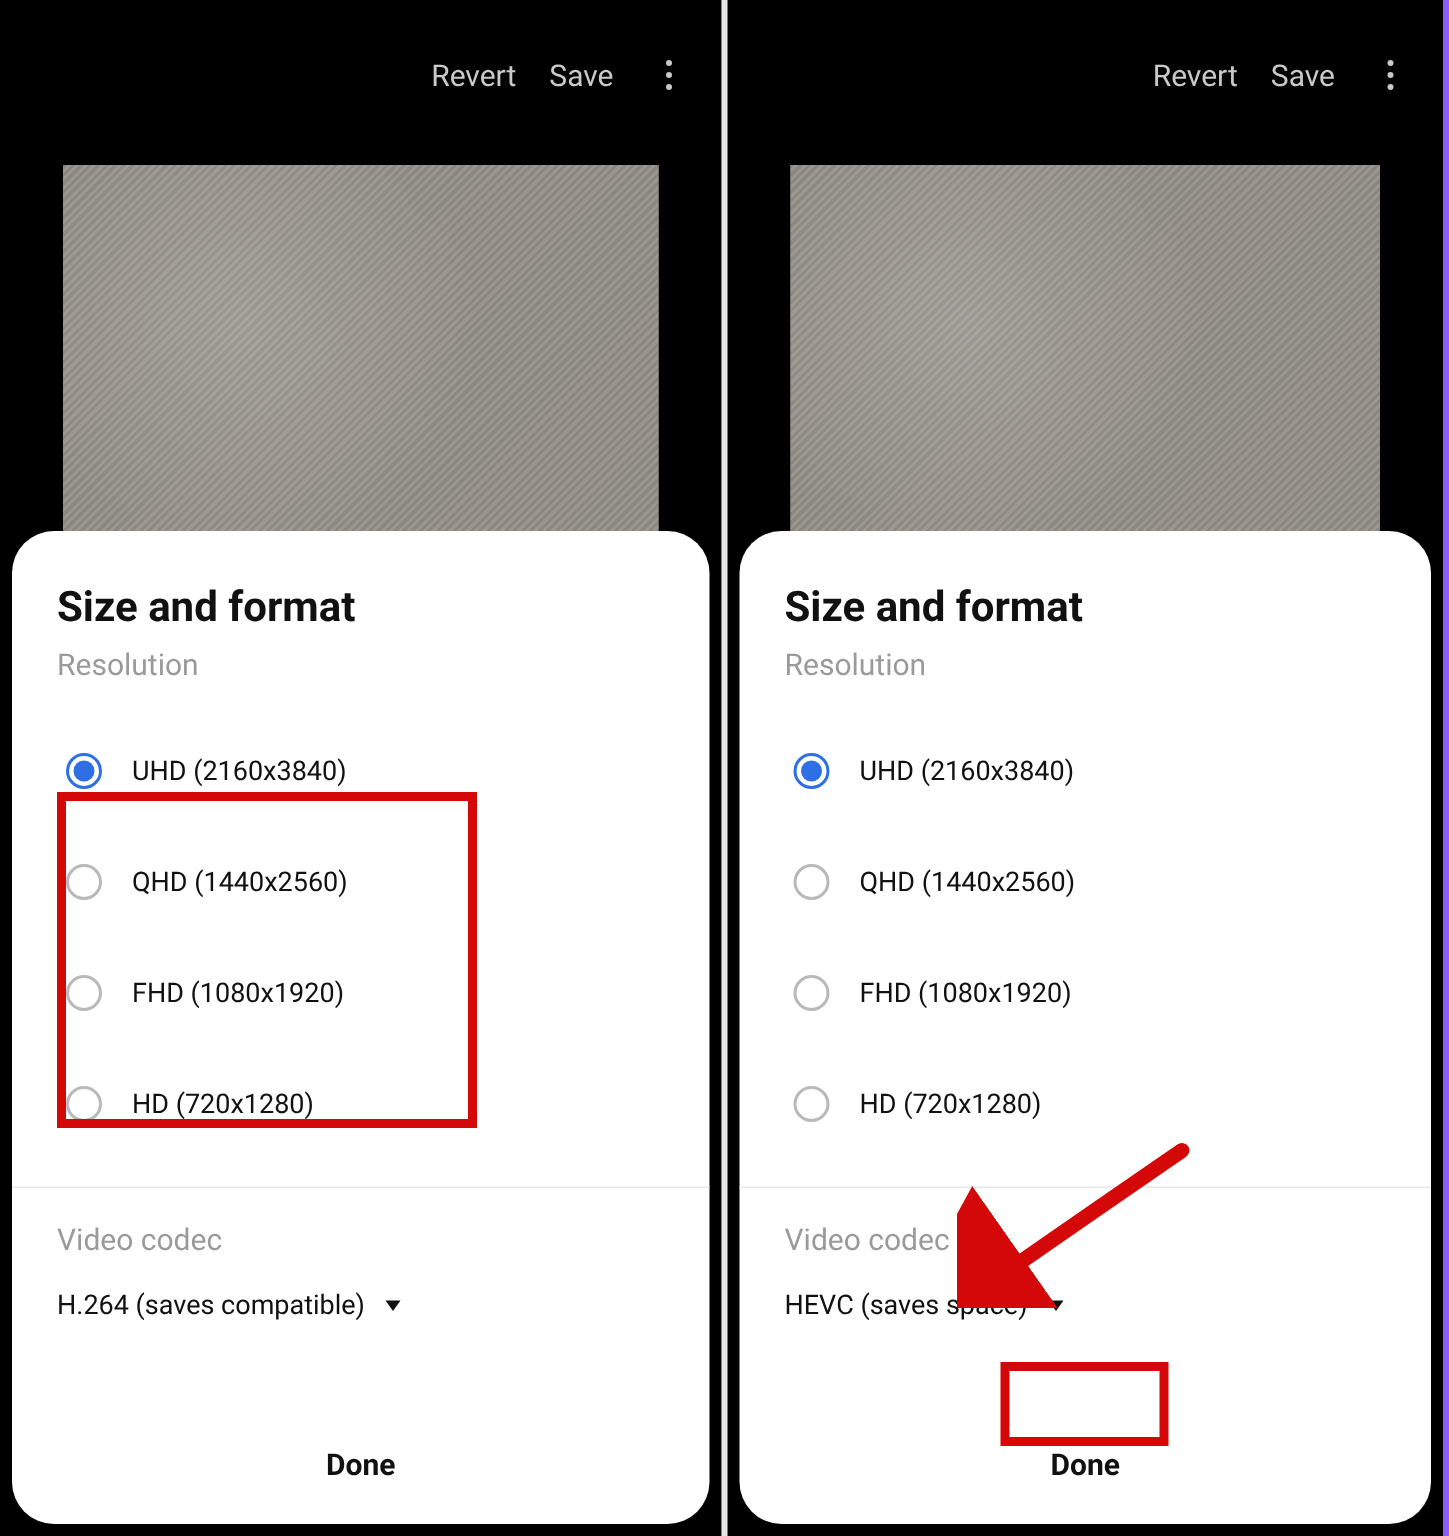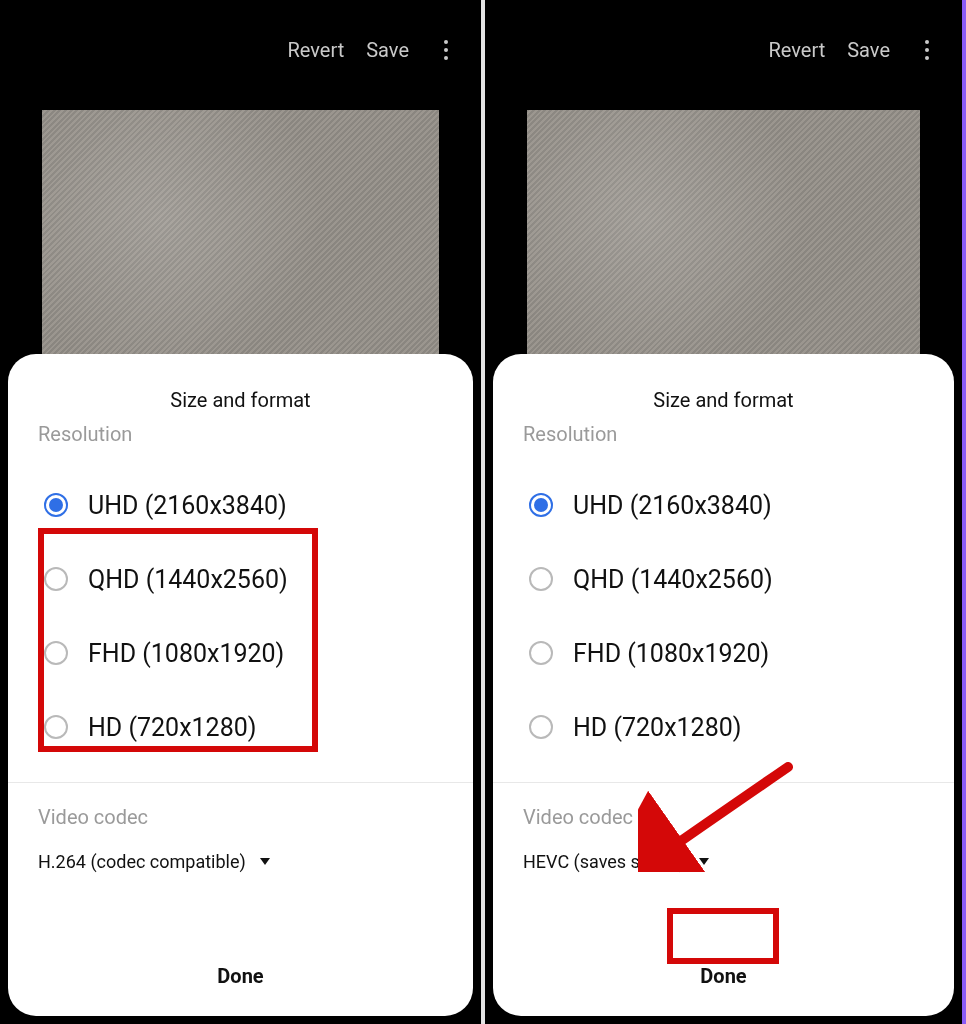--- a/index.html
+++ b/index.html
@@ -66,25 +66,24 @@
     left: 8px; right: 8px;
     top: 354px;
     bottom: 8px;
     background: #fff;
     border-radius: 28px 28px 28px 28px;
     padding: 34px 30px 20px 30px;
     display: flex;
     flex-direction: column;
   }
   .sheet h2 {
-    font-size: 20px;
-    font-weight: 400;
+    font-size: 28px;
+    font-weight: 700;
     color: #111;
     margin-bottom: 10px;
-    text-align: center;
   }
   .subhead {
     font-size: 20px;
     color: #9a9a9a;
     margin-bottom: 22px;
   }
   .options {
     display: flex;
     flex-direction: column;
     gap: 0;
@@ -108,21 +107,21 @@
     border-color: #2f6fe6;
   }
   .radio.selected::after {
     content: "";
     position: absolute;
     left: 3px; top: 3px; right: 3px; bottom: 3px;
     background: #2f6fe6;
     border-radius: 50%;
   }
   .radio-label {
-    font-size: 25px;
+    font-size: 18px;
     color: #111;
   }
   .divider {
     height: 1px;
     background: #e8e8e8;
     margin: 18px -30px 22px -30px;
   }
   .codec-row {
     display: flex;
     align-items: center;
@@ -200,21 +199,21 @@
         <div class="radio-row">
           <div class="radio"></div>
           <div class="radio-label">HD (720x1280)</div>
         </div>
       </div>
 
       <div class="divider"></div>
 
       <div class="subhead">Video codec</div>
       <div class="codec-row">
-        <span>H.264 (codec compatible)</span>
+        <span>H.264 (saves compatible)</span>
         <span class="caret"></span>
       </div>
 
       <div class="done-row">
         <span class="done">Done</span>
       </div>
     </div>
 
     <div class="hl" style="left:38px; top:528px; width:280px; height:224px;"></div>
   </div>

